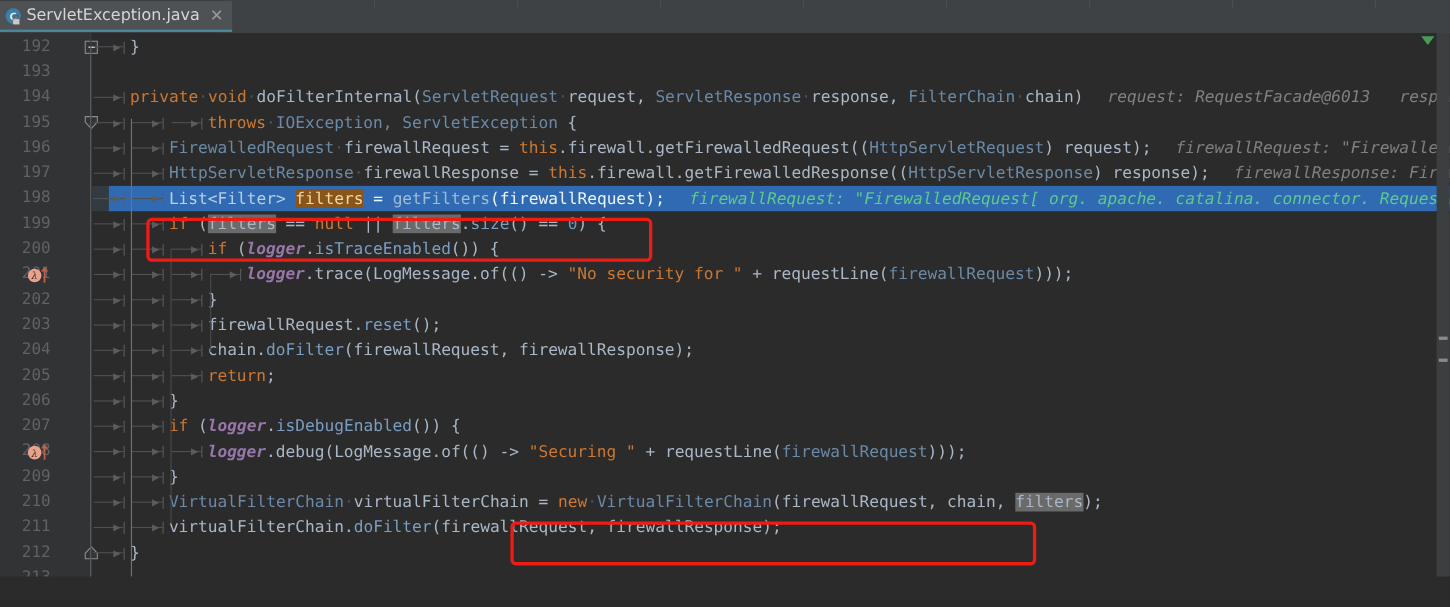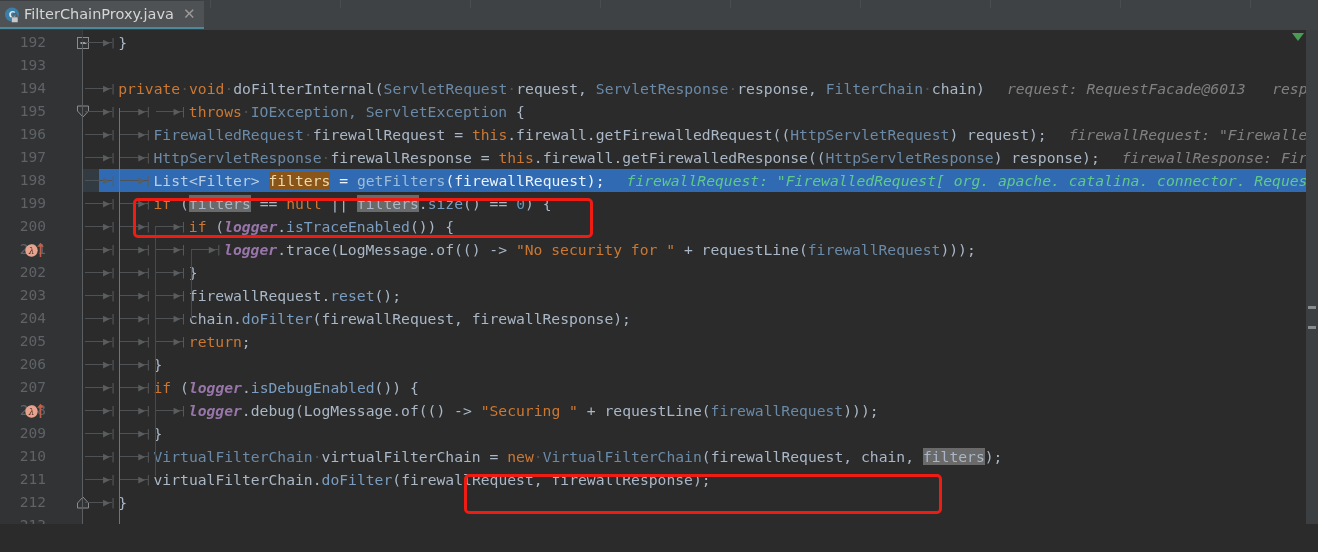--- a/index.html
+++ b/index.html
@@ -165,21 +165,21 @@
   <div class="tab-seam" style="left:1120px"></div>
   <div class="tab-seam" style="left:1250px"></div>
 
   <div id="tab-active">
     <svg id="tab-icon" viewBox="0 0 17 17">
       <circle cx="8" cy="7.5" r="7" fill="#3b7fa8"></circle>
       <text x="8" y="11.2" font-family="DejaVu Sans, sans-serif" font-size="9" font-weight="bold" fill="#dbe9f2" text-anchor="middle">C</text>
       <rect x="7.5" y="10" width="6.5" height="5.5" rx="1" fill="#c9c9c9" stroke="#5c5c5c" stroke-width="0.6"></rect>
       <path d="M9 10 v-1.6 a1.8 1.8 0 0 1 3.6 0 V10" fill="none" stroke="#5c5c5c" stroke-width="1.1"></path>
     </svg>
-    <span>FilterChainProxy.java</span>
+    <span>ServletException.java</span>
     <span id="tab-close">✕</span>
   </div>
 </div>
 
 <div id="editor">
 
   <div id="gutter">
       <div class="linenum" style="top: 1px;">192</div>
       <svg viewBox="0 0 14 23" class="fold-marker" style="top: 1px;">
         <rect x="1.5" y="6.5" width="11" height="11" fill="#313335" stroke="#8a8d8f"></rect>

